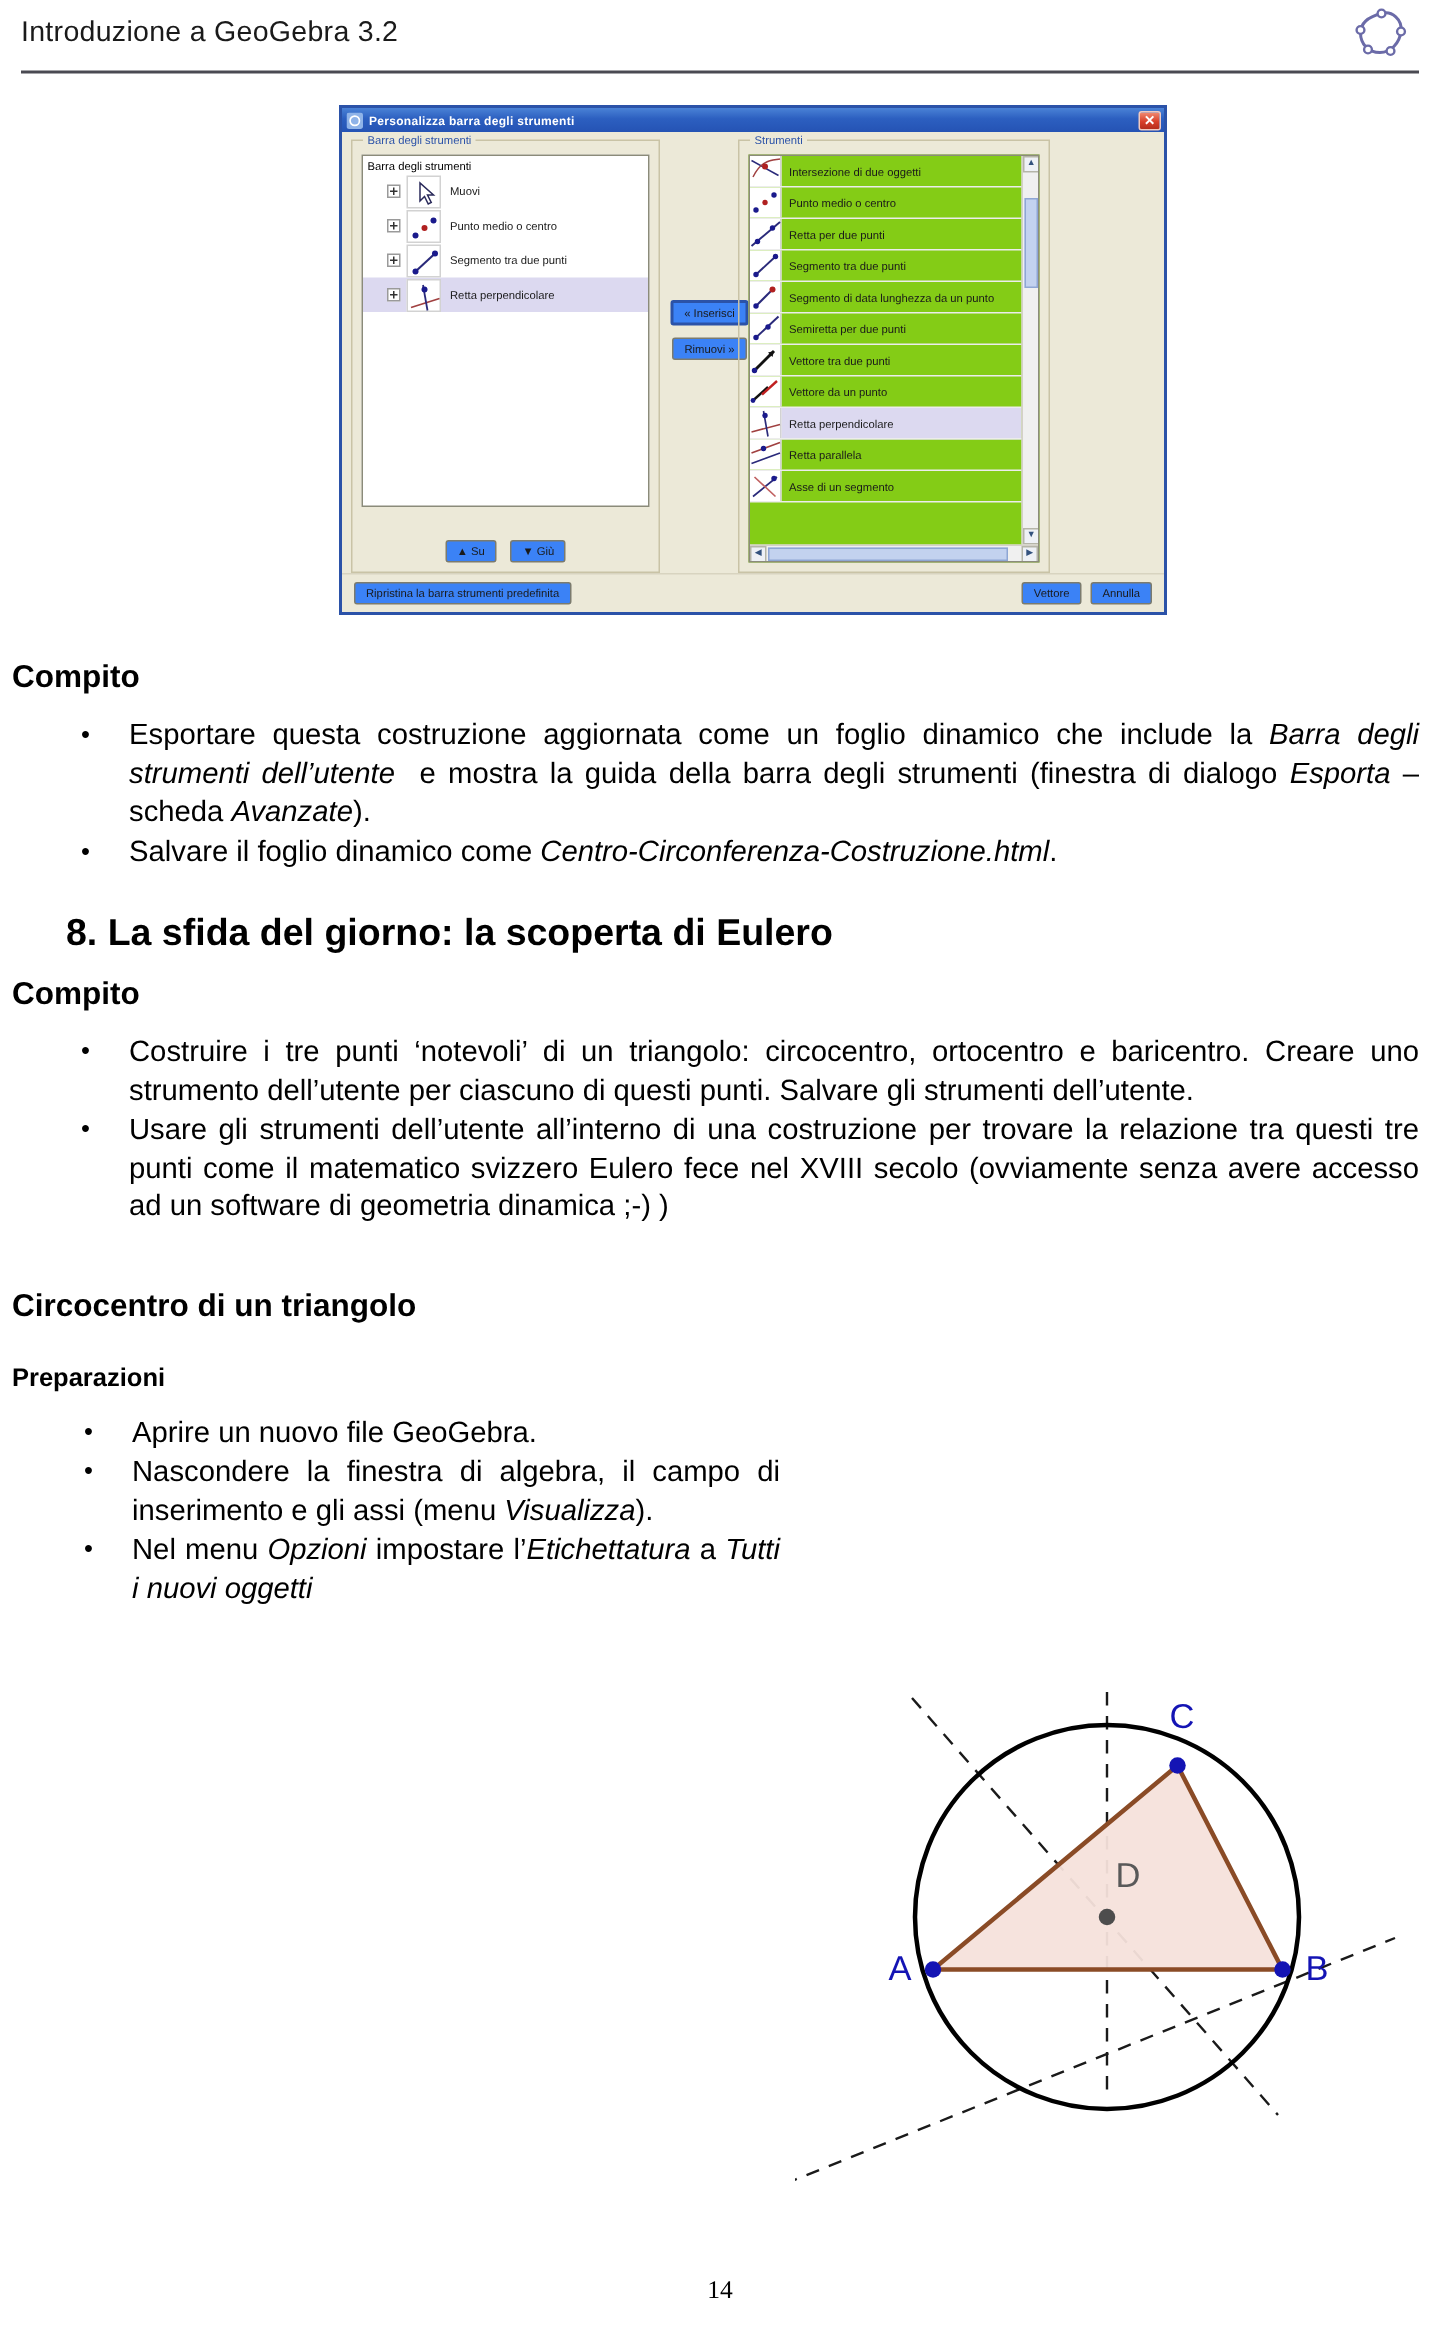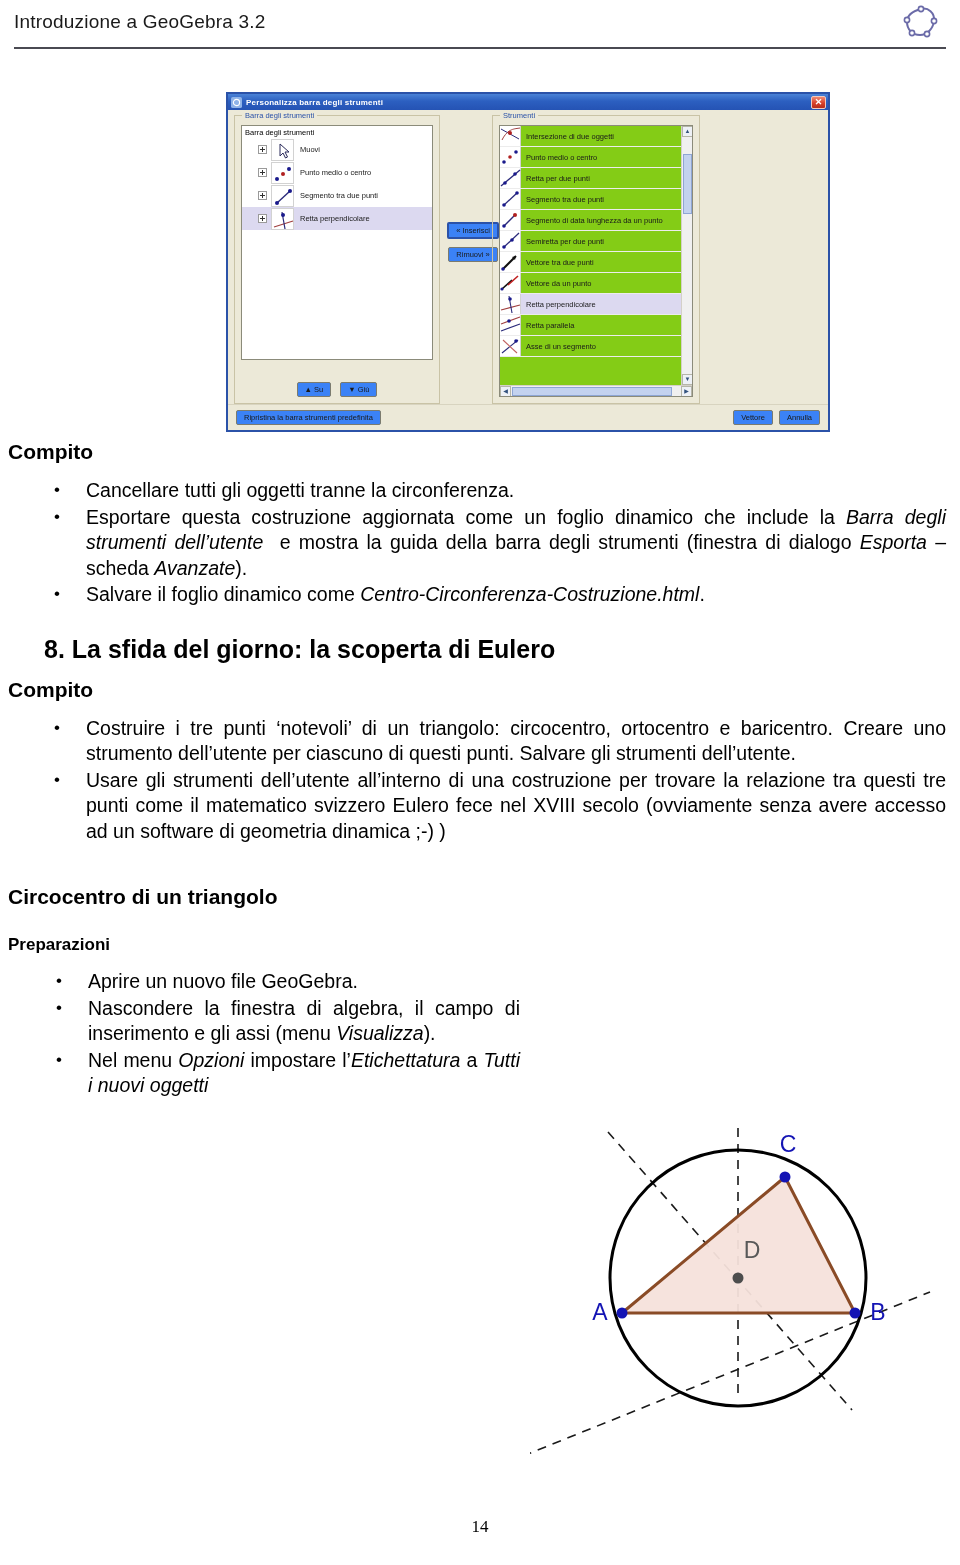--- a/index.html
+++ b/index.html
@@ -39,22 +39,22 @@
     right: 14px;
     top: 47px;
     height: 2px;
     background: #4a4a52;
   }
 
   
   .dialog-wrap {
     position: absolute;
     left: 226px;
-    top: 92px;
-    width: 604px;
+    top: 70px;
+    width: 552px;
     height: 340px;
   }
   .dialog {
     width: 100%;
     height: 100%;
     border: 2px solid #2b52a8;
     background: #ece9d8;
     display: flex;
     flex-direction: column;
     font-size: 7.5px;
@@ -532,21 +532,20 @@
       <button class="btn">Annulla</button>
     </div>
   </div>
 </div>
 
 <div class="content">
 
   <h3 class="sub-heading">Compito</h3>
   <div class="gap-s"></div>
   <ul class="bullets">
-    <li>Cancellare tutti gli oggetti tranne la circonferenza.</li>
     <li>Esportare questa costruzione aggiornata come un foglio dinamico che include la <span class="i">Barra degli strumenti dell’utente</span>&nbsp; e mostra la guida della barra degli strumenti (finestra di dialogo <span class="i">Esporta</span> – scheda <span class="i">Avanzate</span>).</li>
     <li>Salvare il foglio dinamico come <span class="i">Centro-Circonferenza-Costruzione.html</span>.</li>
   </ul>
 
   <div class="gap-m"></div>
   <h2 class="numbered-heading">8. La sfida del giorno: la scoperta di Eulero</h2>
   <div class="gap-s"></div>
   <h3 class="sub-heading">Compito</h3>
   <div class="gap-s"></div>
   <ul class="bullets">

